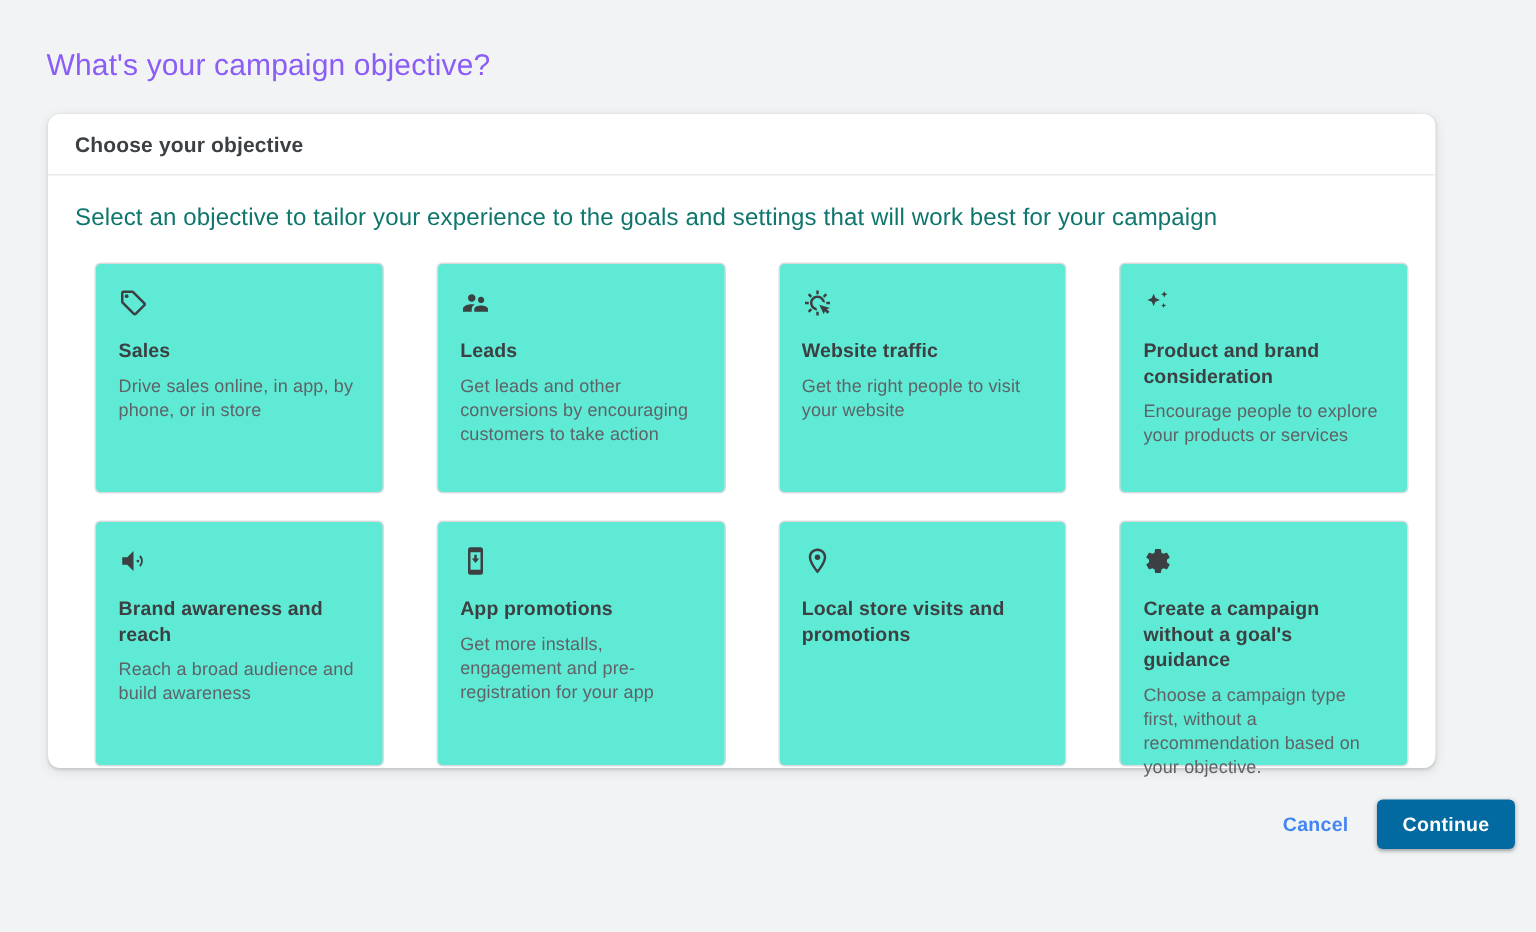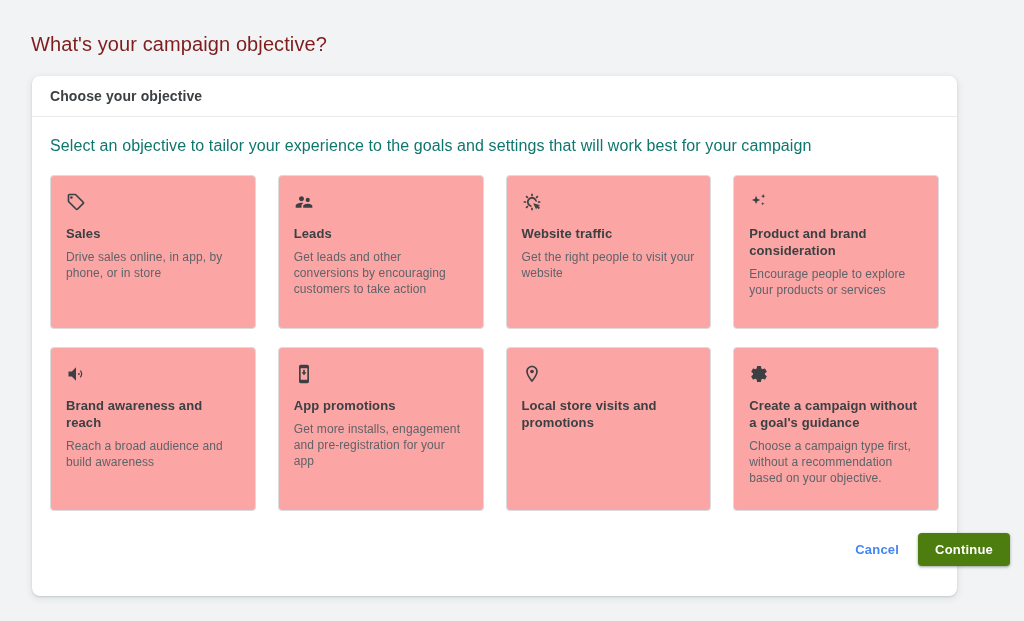--- a/index.html
+++ b/index.html
@@ -17,29 +17,29 @@
     background: #f1f3f4;
     overflow: hidden;
   }
   .page-title {
     position: absolute;
     left: 31px;
     top: 31px;
     font-size: 20px;
     line-height: 26px;
     font-weight: 400;
-    color: #7f1d1d;
+    color: #8b5cf6;
     letter-spacing: 0.1px;
   }
   .panel {
     position: absolute;
     left: 32px;
     top: 76px;
     width: 925px;
-    height: 520px;
+    height: 436px;
     background: #ffffff;
     border-radius: 8px;
     box-shadow: 0 1px 2px 0 rgba(60,64,67,0.18), 0 2px 6px 2px rgba(60,64,67,0.07);
   }
   .panel-header {
     height: 41px;
     display: flex;
     align-items: center;
     padding: 0 18px;
     border-bottom: 1px solid #e8eaed;
@@ -60,23 +60,24 @@
   .cards-grid {
     padding: 21px 18px 0 18px;
     display: grid;
     grid-template-columns: repeat(4, 1fr);
     column-gap: 22px;
     row-gap: 18px;
   }
   .card {
     border: 1px solid #dadce0;
     border-radius: 4px;
-    background: #fca5a5;
+    background: #5eead4;
     padding: 16px 15px 14px 15px;
     cursor: pointer;
+    margin-left: 13px;
   }
   .card.row1 { height: 154px; }
   .card.row2 { height: 164px; }
   .card-icon {
     width: 20px;
     height: 20px;
     color: #3c4043;
     margin-bottom: 13px;
     display: block;
   }
@@ -109,21 +110,21 @@
     color: #4285f4;
     font-family: "Liberation Sans", sans-serif;
     font-size: 13px;
     font-weight: 700;
     letter-spacing: 0.2px;
     padding: 9px 10px;
     border-radius: 4px;
     cursor: pointer;
   }
   .btn-continue {
-    background: #4d7c0f;
+    background: #0369a1;
     border: none;
     color: #ffffff;
     font-family: "Liberation Sans", sans-serif;
     font-size: 13px;
     font-weight: 700;
     letter-spacing: 0.2px;
     padding: 9px 17px;
     border-radius: 4px;
     cursor: pointer;
     box-shadow: 0 1px 2px 0 rgba(60,64,67,0.3), 0 1px 3px 1px rgba(60,64,67,0.15);

